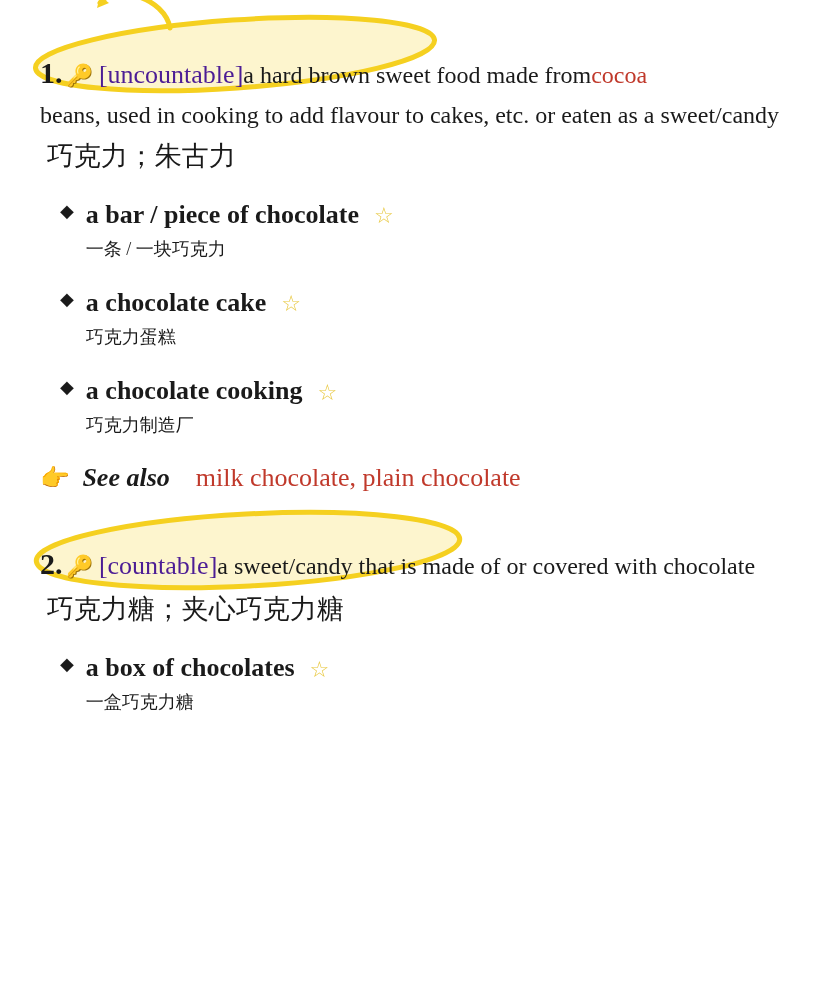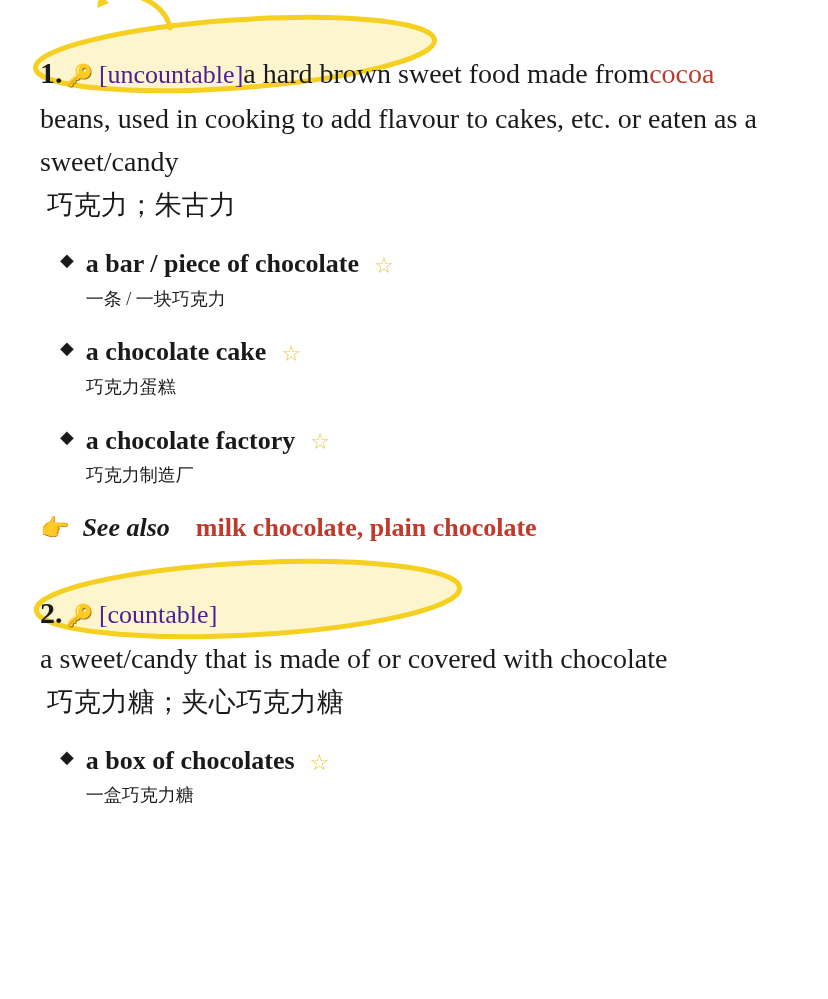--- a/index.html
+++ b/index.html
@@ -34,21 +34,21 @@
       vertical-align: middle;
     }
 
     .grammar-label {
       color: #4c1d95;
       font-size: 26px;
       margin-top: 25px;
     }
 
     .definition-text {
-      font-size: 28px;
+      font-size: 24px;
       color: #1a1a1a;
       display: inline;
     }
 
     .link-word {
       color: #c0392b;
     }
 
     .chinese-text {
       color: #1a1a1a;
@@ -118,21 +118,20 @@
     .see-also-label {
       font-weight: bold;
       font-style: italic;
       color: #1a1a1a;
       font-size: 26px;
     }
 
     .see-also-links {
       color: #c0392b;
       font-size: 26px;
-      font-weight: bold;
     }
 
     .section1-wrapper {
       position: relative;
       padding-left: 0;
     }
 
     .section2-wrapper {
       position: relative;
       padding-left: 0;
@@ -185,21 +184,21 @@
       <span class="diamond-bullet">◆</span>
       <div class="example-content">
         <span class="example-phrase">a chocolate cake</span>
         <span class="star-icon">☆</span>
         <span class="example-chinese">巧克力蛋糕</span>
       </div>
     </li>
     <li class="example-item">
       <span class="diamond-bullet">◆</span>
       <div class="example-content">
-        <span class="example-phrase">a chocolate factory</span>
+        <span class="example-phrase">a chocolate cooking</span>
         <span class="star-icon">☆</span>
         <span class="example-chinese">巧克力制造厂</span>
       </div>
     </li>
   </ul>
 
   <div class="see-also-section">
     <span class="see-also-icon">👉</span>
     <span class="see-also-label">See also</span>
     <span>&nbsp;&nbsp;</span>

